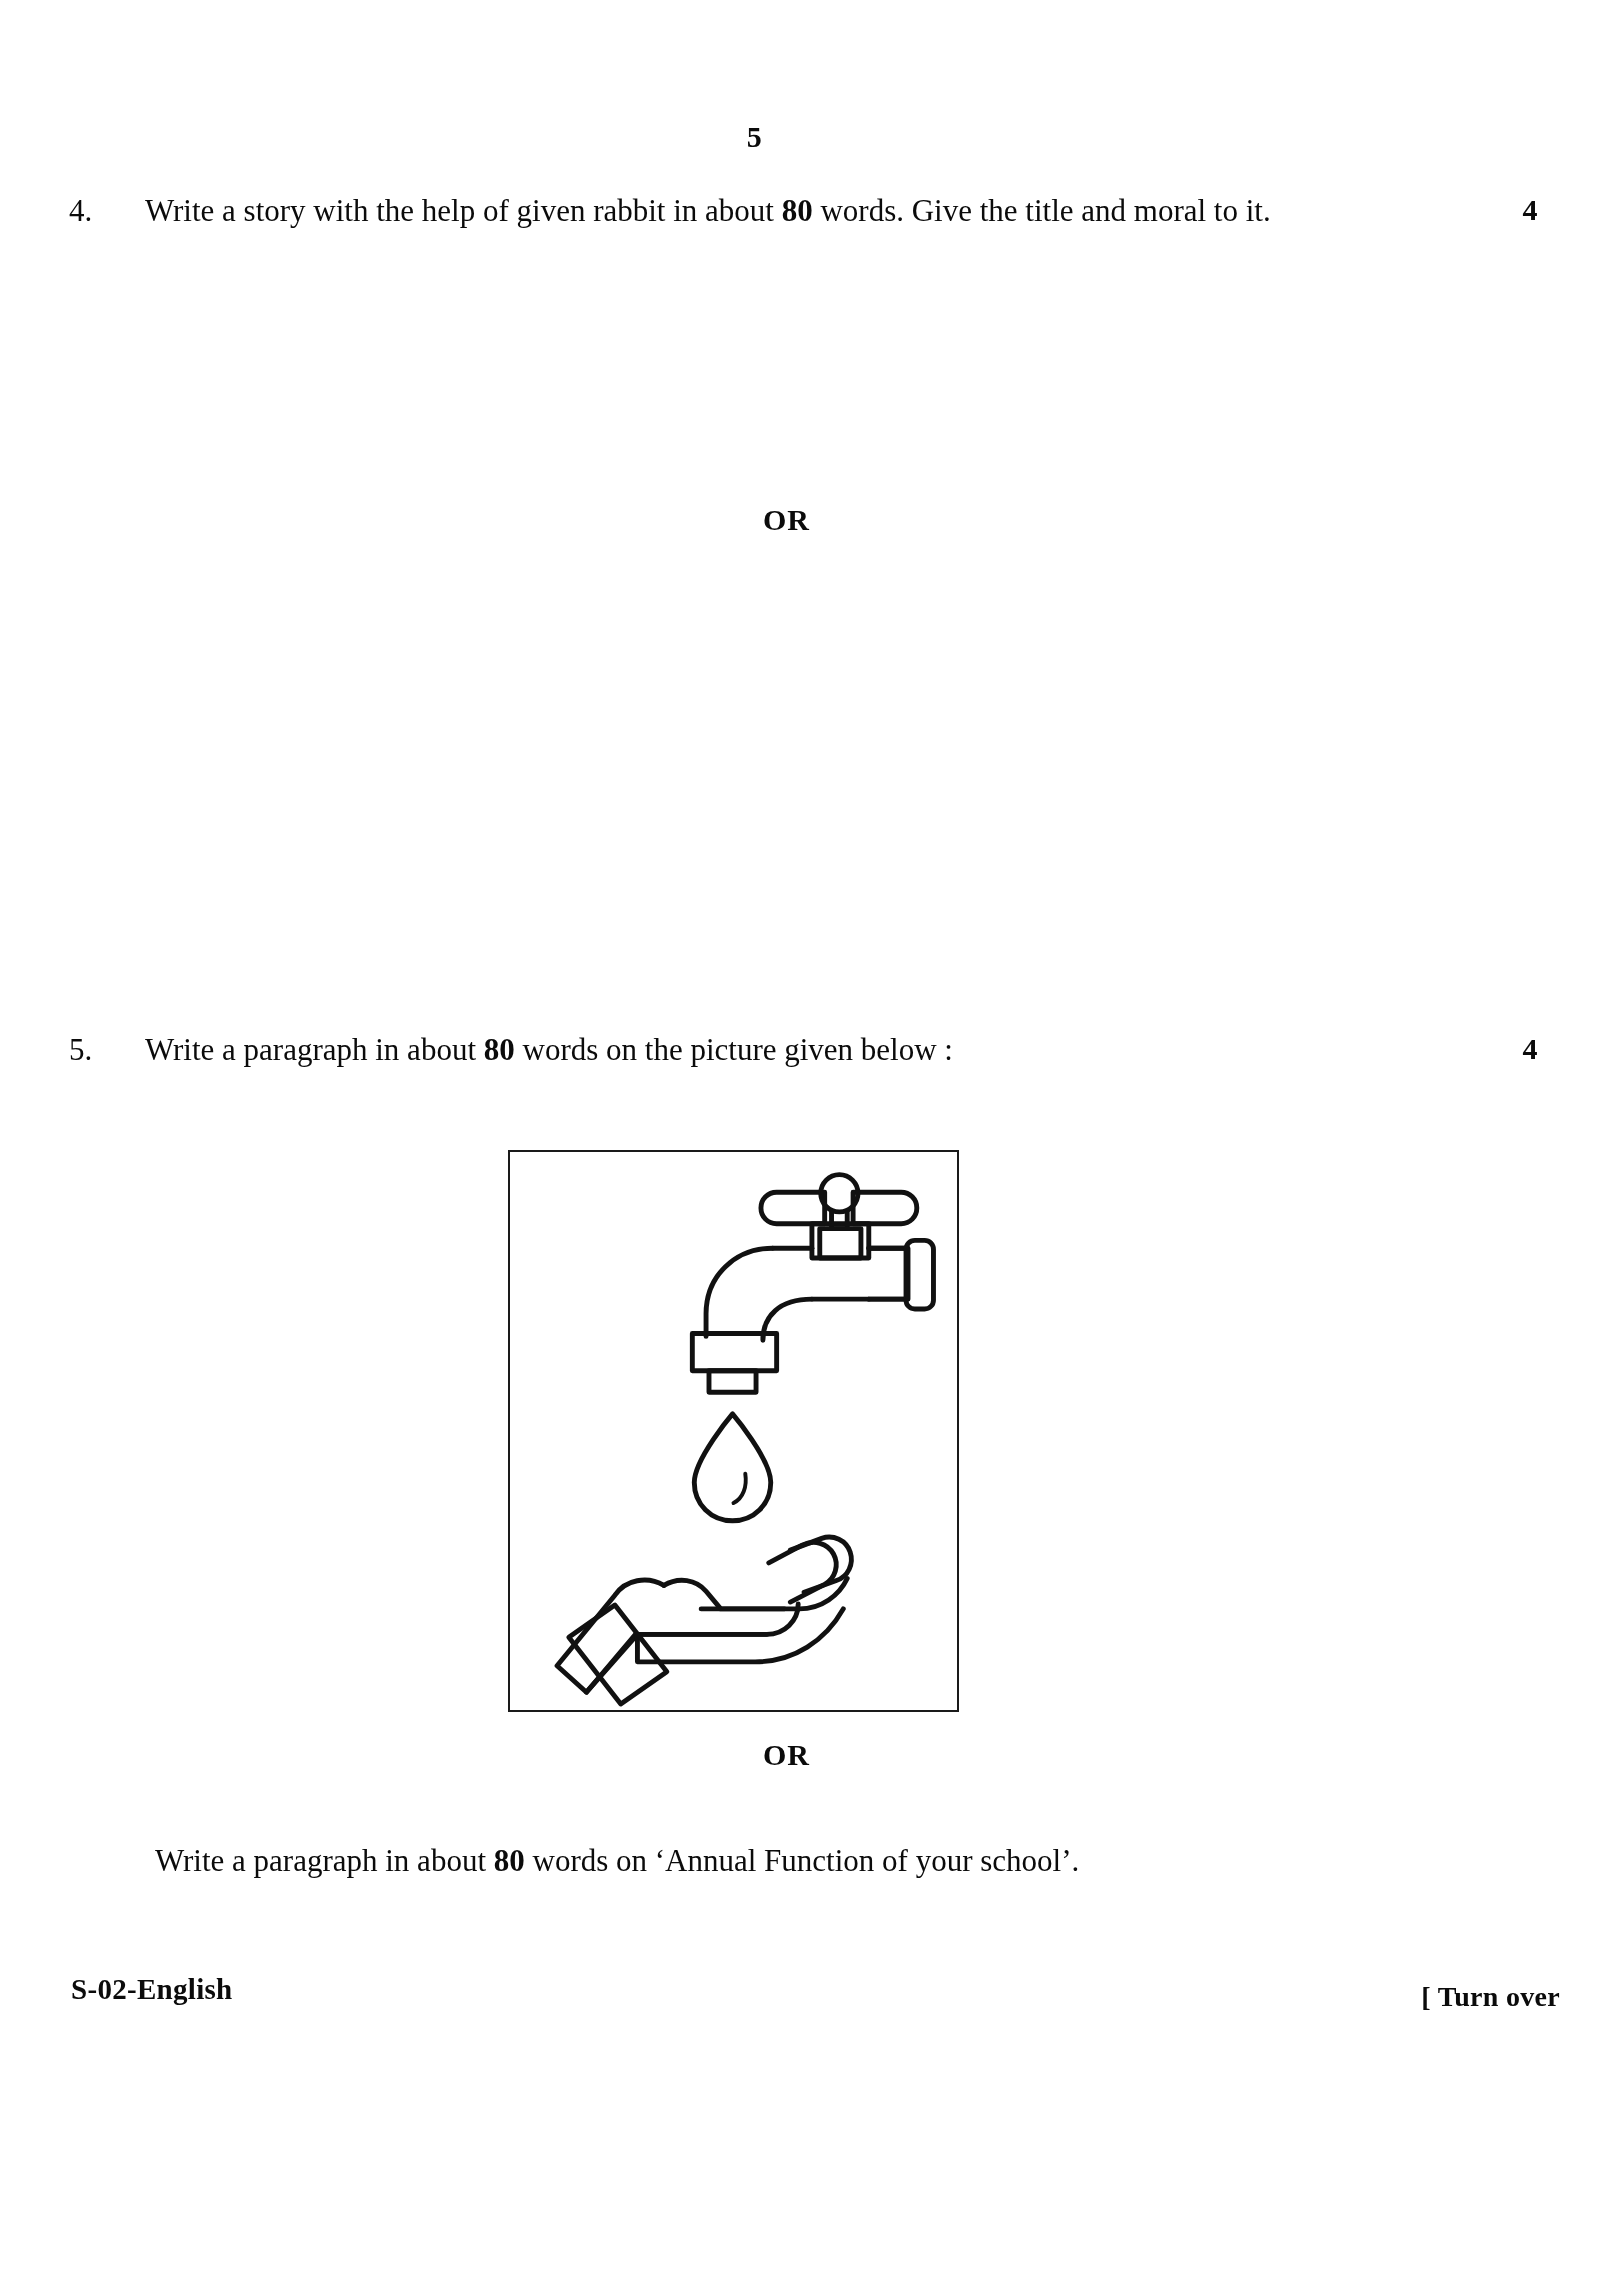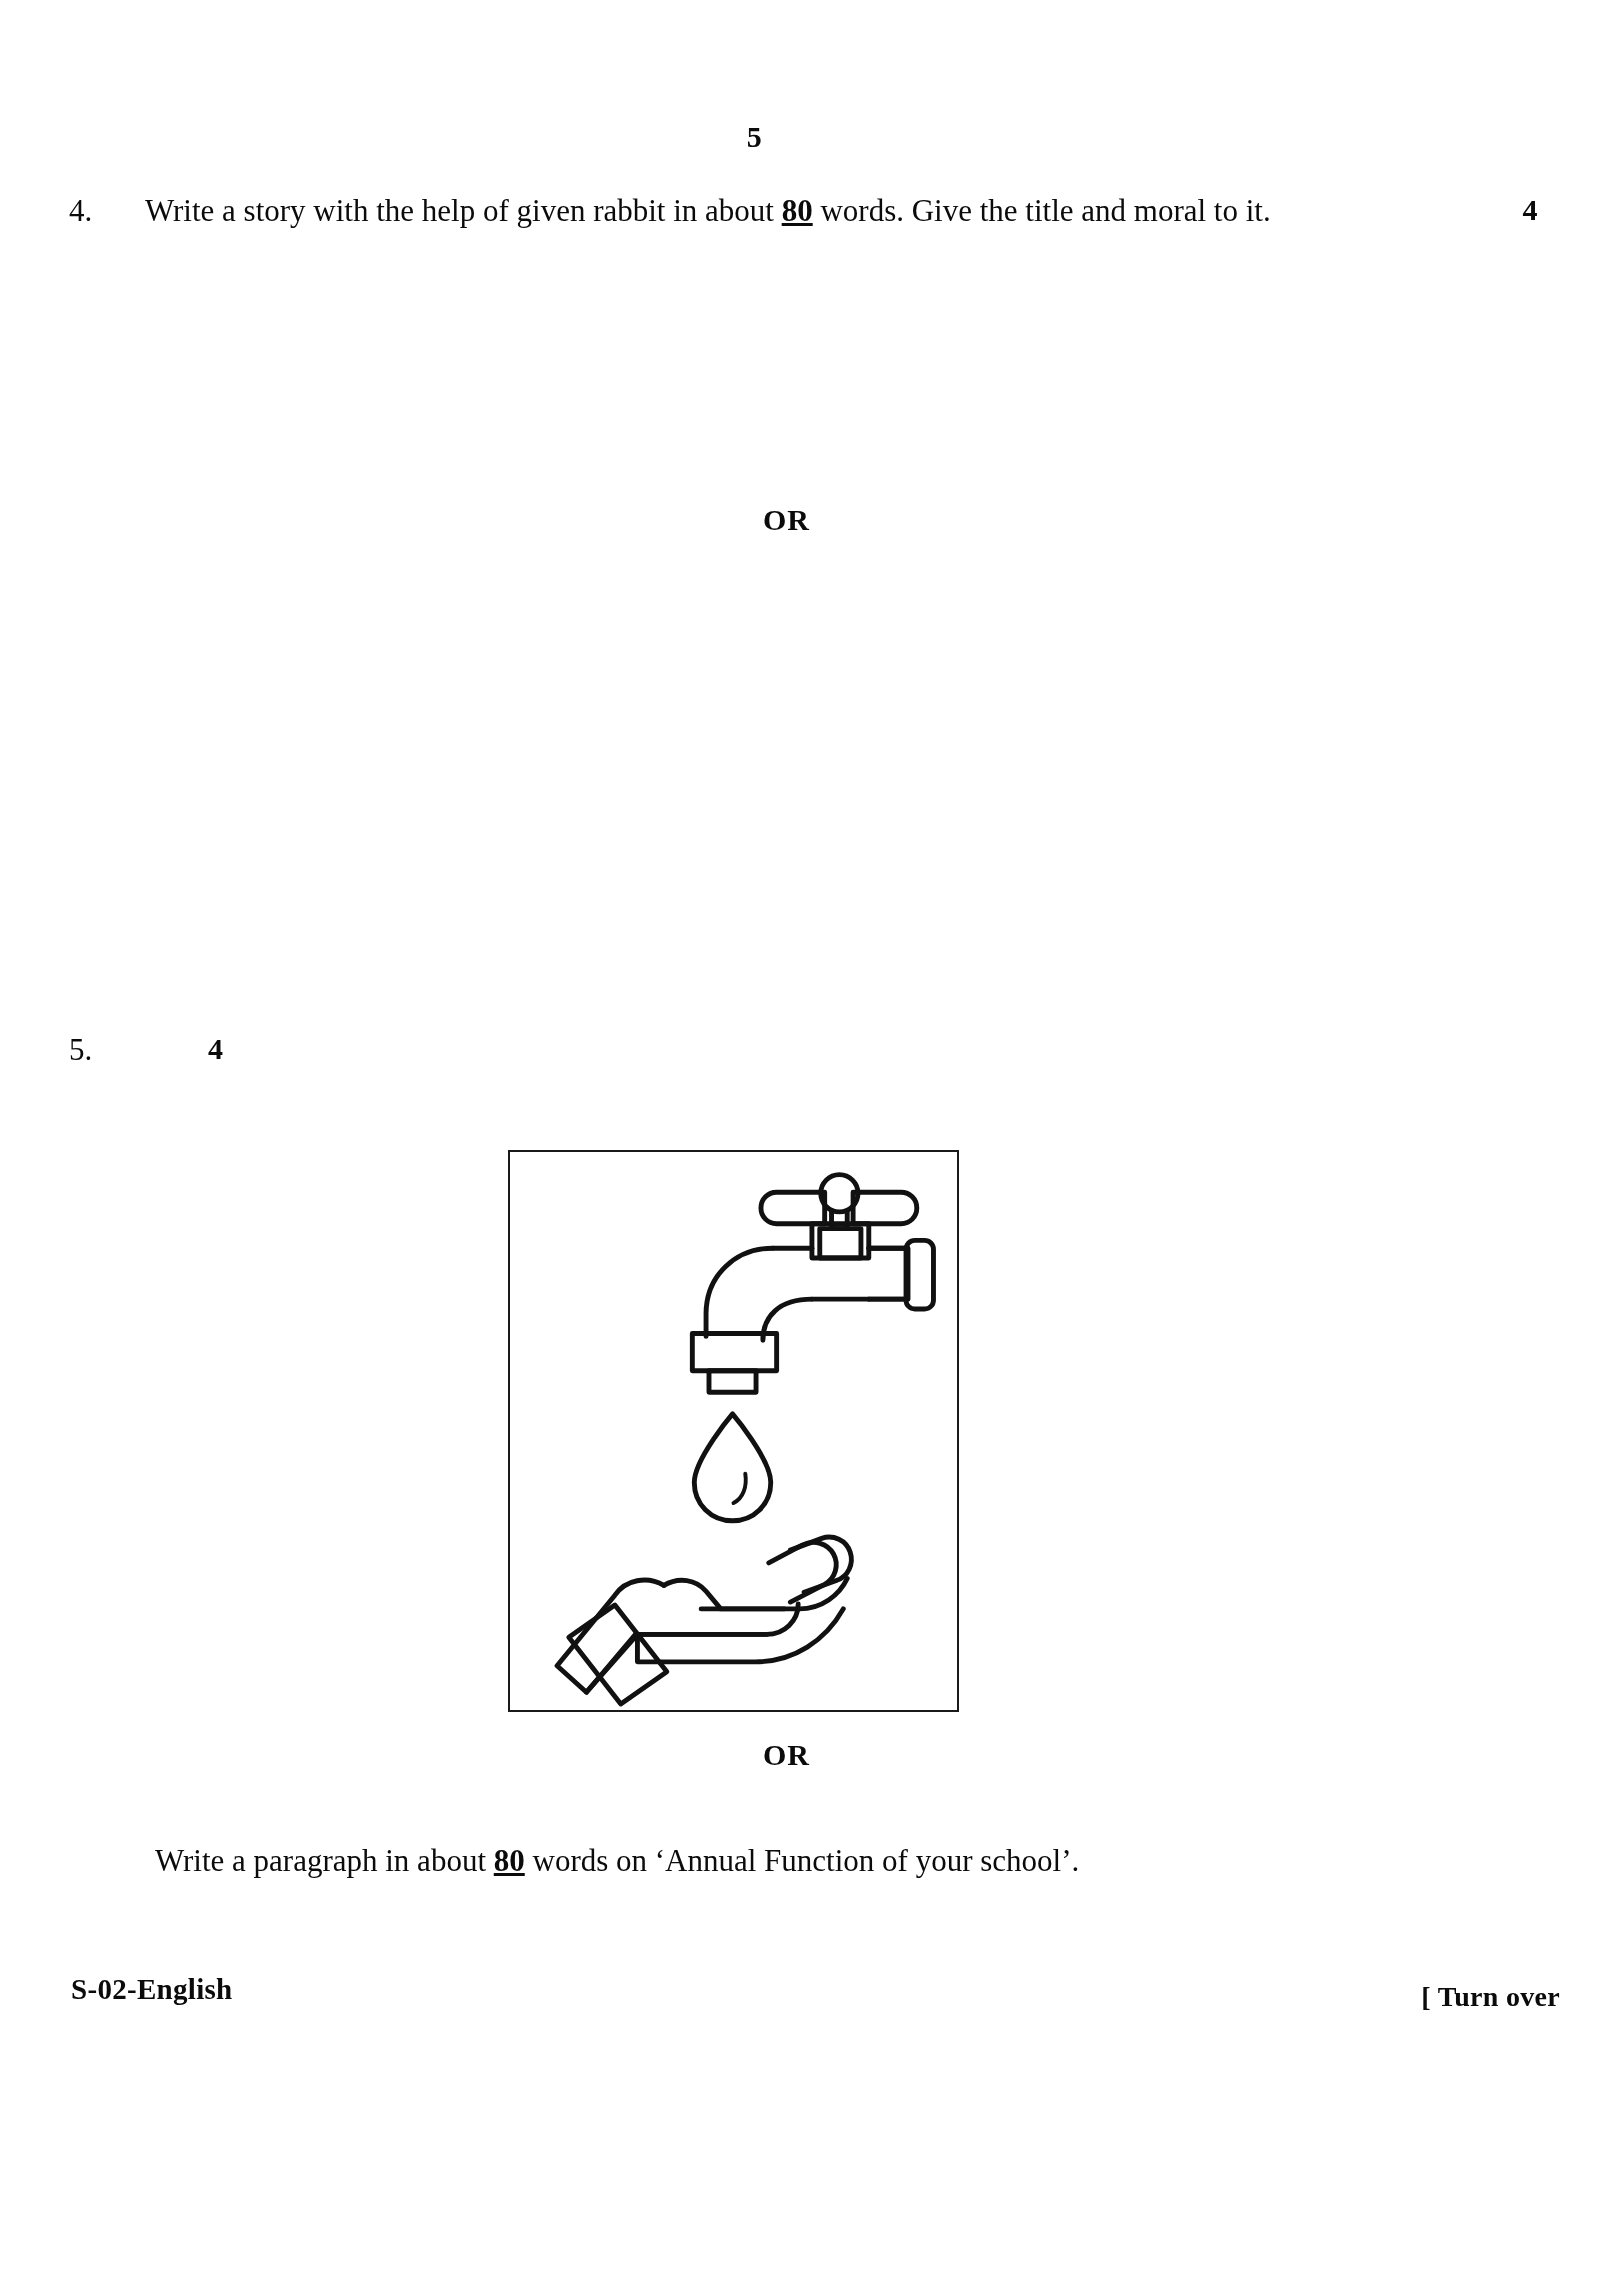--- a/index.html
+++ b/index.html
@@ -58,21 +58,21 @@
   }
   .qmarks {
     flex: 0 0 78px;
     width: 78px;
     text-align: right;
     font-size: 30px;
     font-weight: bold;
     line-height: 1.2;
     padding-right: 21.6px;
   }
-  b.wc { font-weight: bold; text-decoration: underline; }
+  b.wc { font-weight: bold; }
 
   
   .outline {
     position: absolute;
     left: 145px;
     width: 1240px;
     font-size: 31px;
     line-height: 88px;
     text-align: justify;
     text-justify: inter-word;
@@ -137,20 +137,21 @@
     <span class="qtext"><span>Write a story with the help of given rabbit in about </span><b class="wc">80</b><span> words. Give the title and moral to it.</span></span>
     <span class="qmarks">4</span>
   </div>
 
 
   <div class="or-sep" style="top:503px;">OR</div>
 
 
   <div class="qrow" style="top:1031px;">
     <span class="qnum">5.</span>
+    <span class="qtext"><span>Write a paragraph in about </span><b class="wc">80</b><span> words on the picture given below :</span></span>
     <span class="qmarks">4</span>
   </div>
 
   <div class="picture-frame" style="left:508px; top:1150px; width:451px; height:562px;">
     <svg width="447" height="558" viewBox="0 0 456 569" xmlns="http://www.w3.org/2000/svg">
       <g fill="none" stroke="#111111" stroke-width="5" stroke-linejoin="round" stroke-linecap="round">
 
         <path d="M 272 41
                  C 263 41 256 48 256 57
                  C 256 66 263 73 272 73

